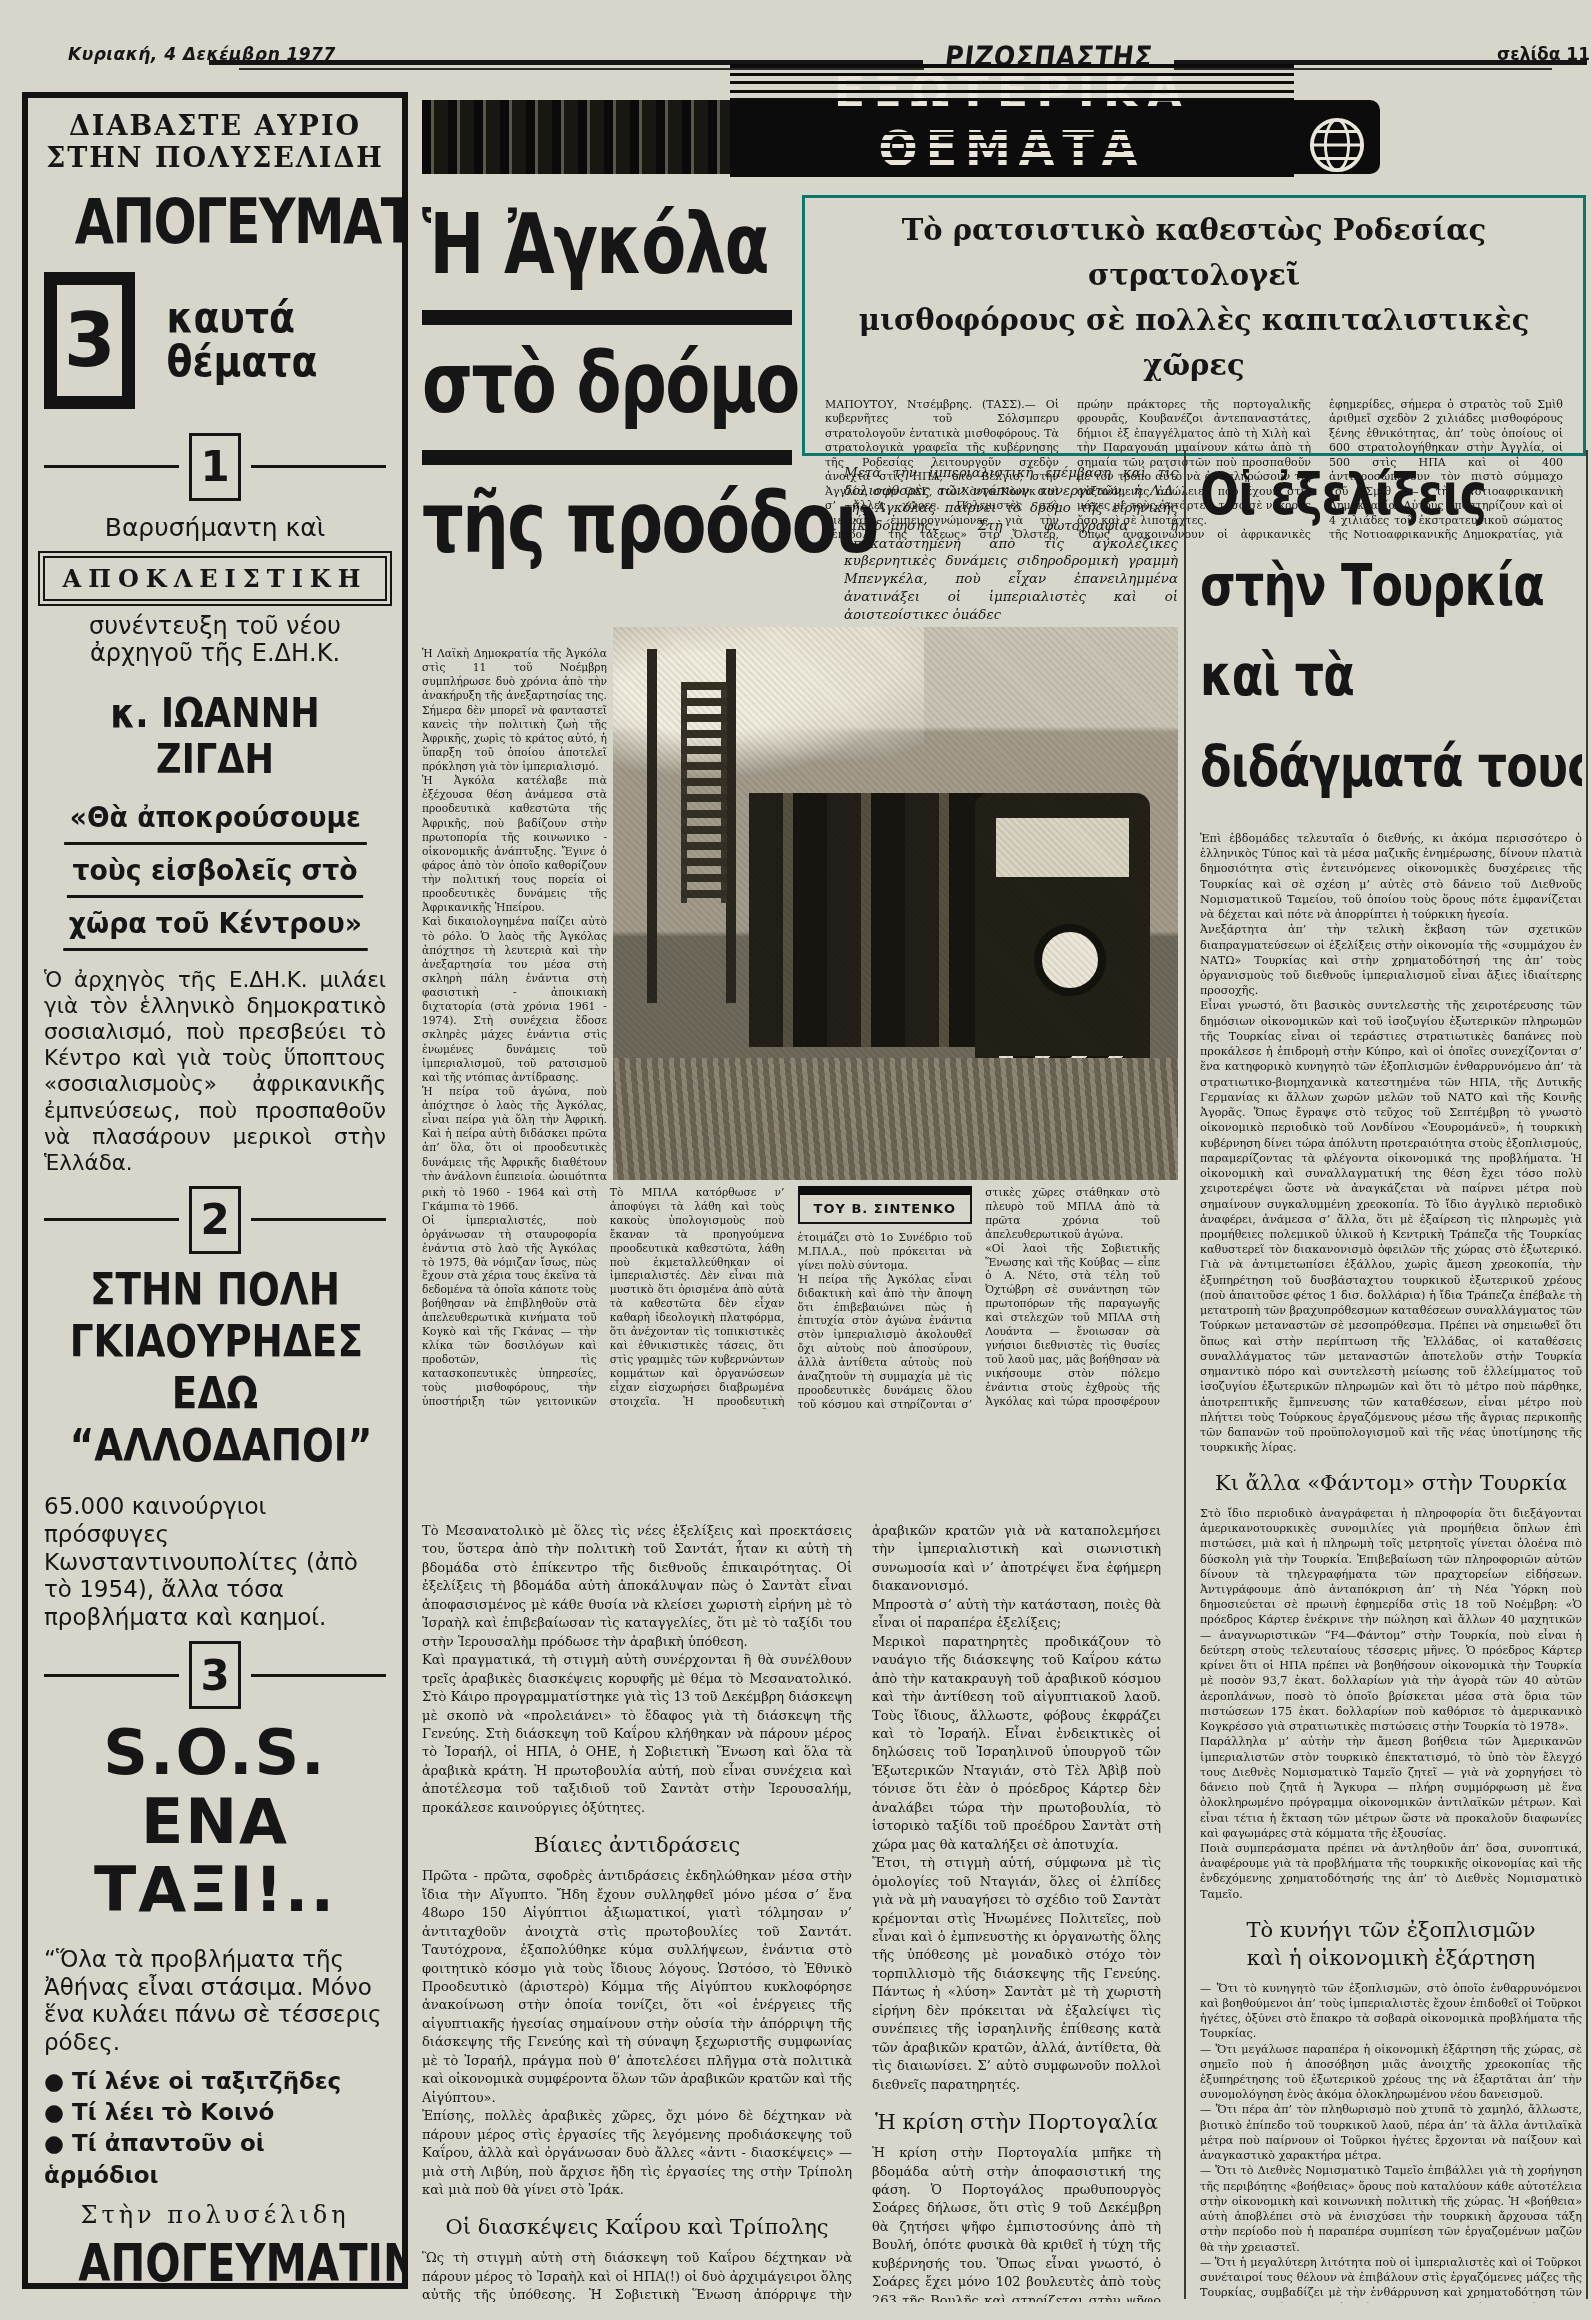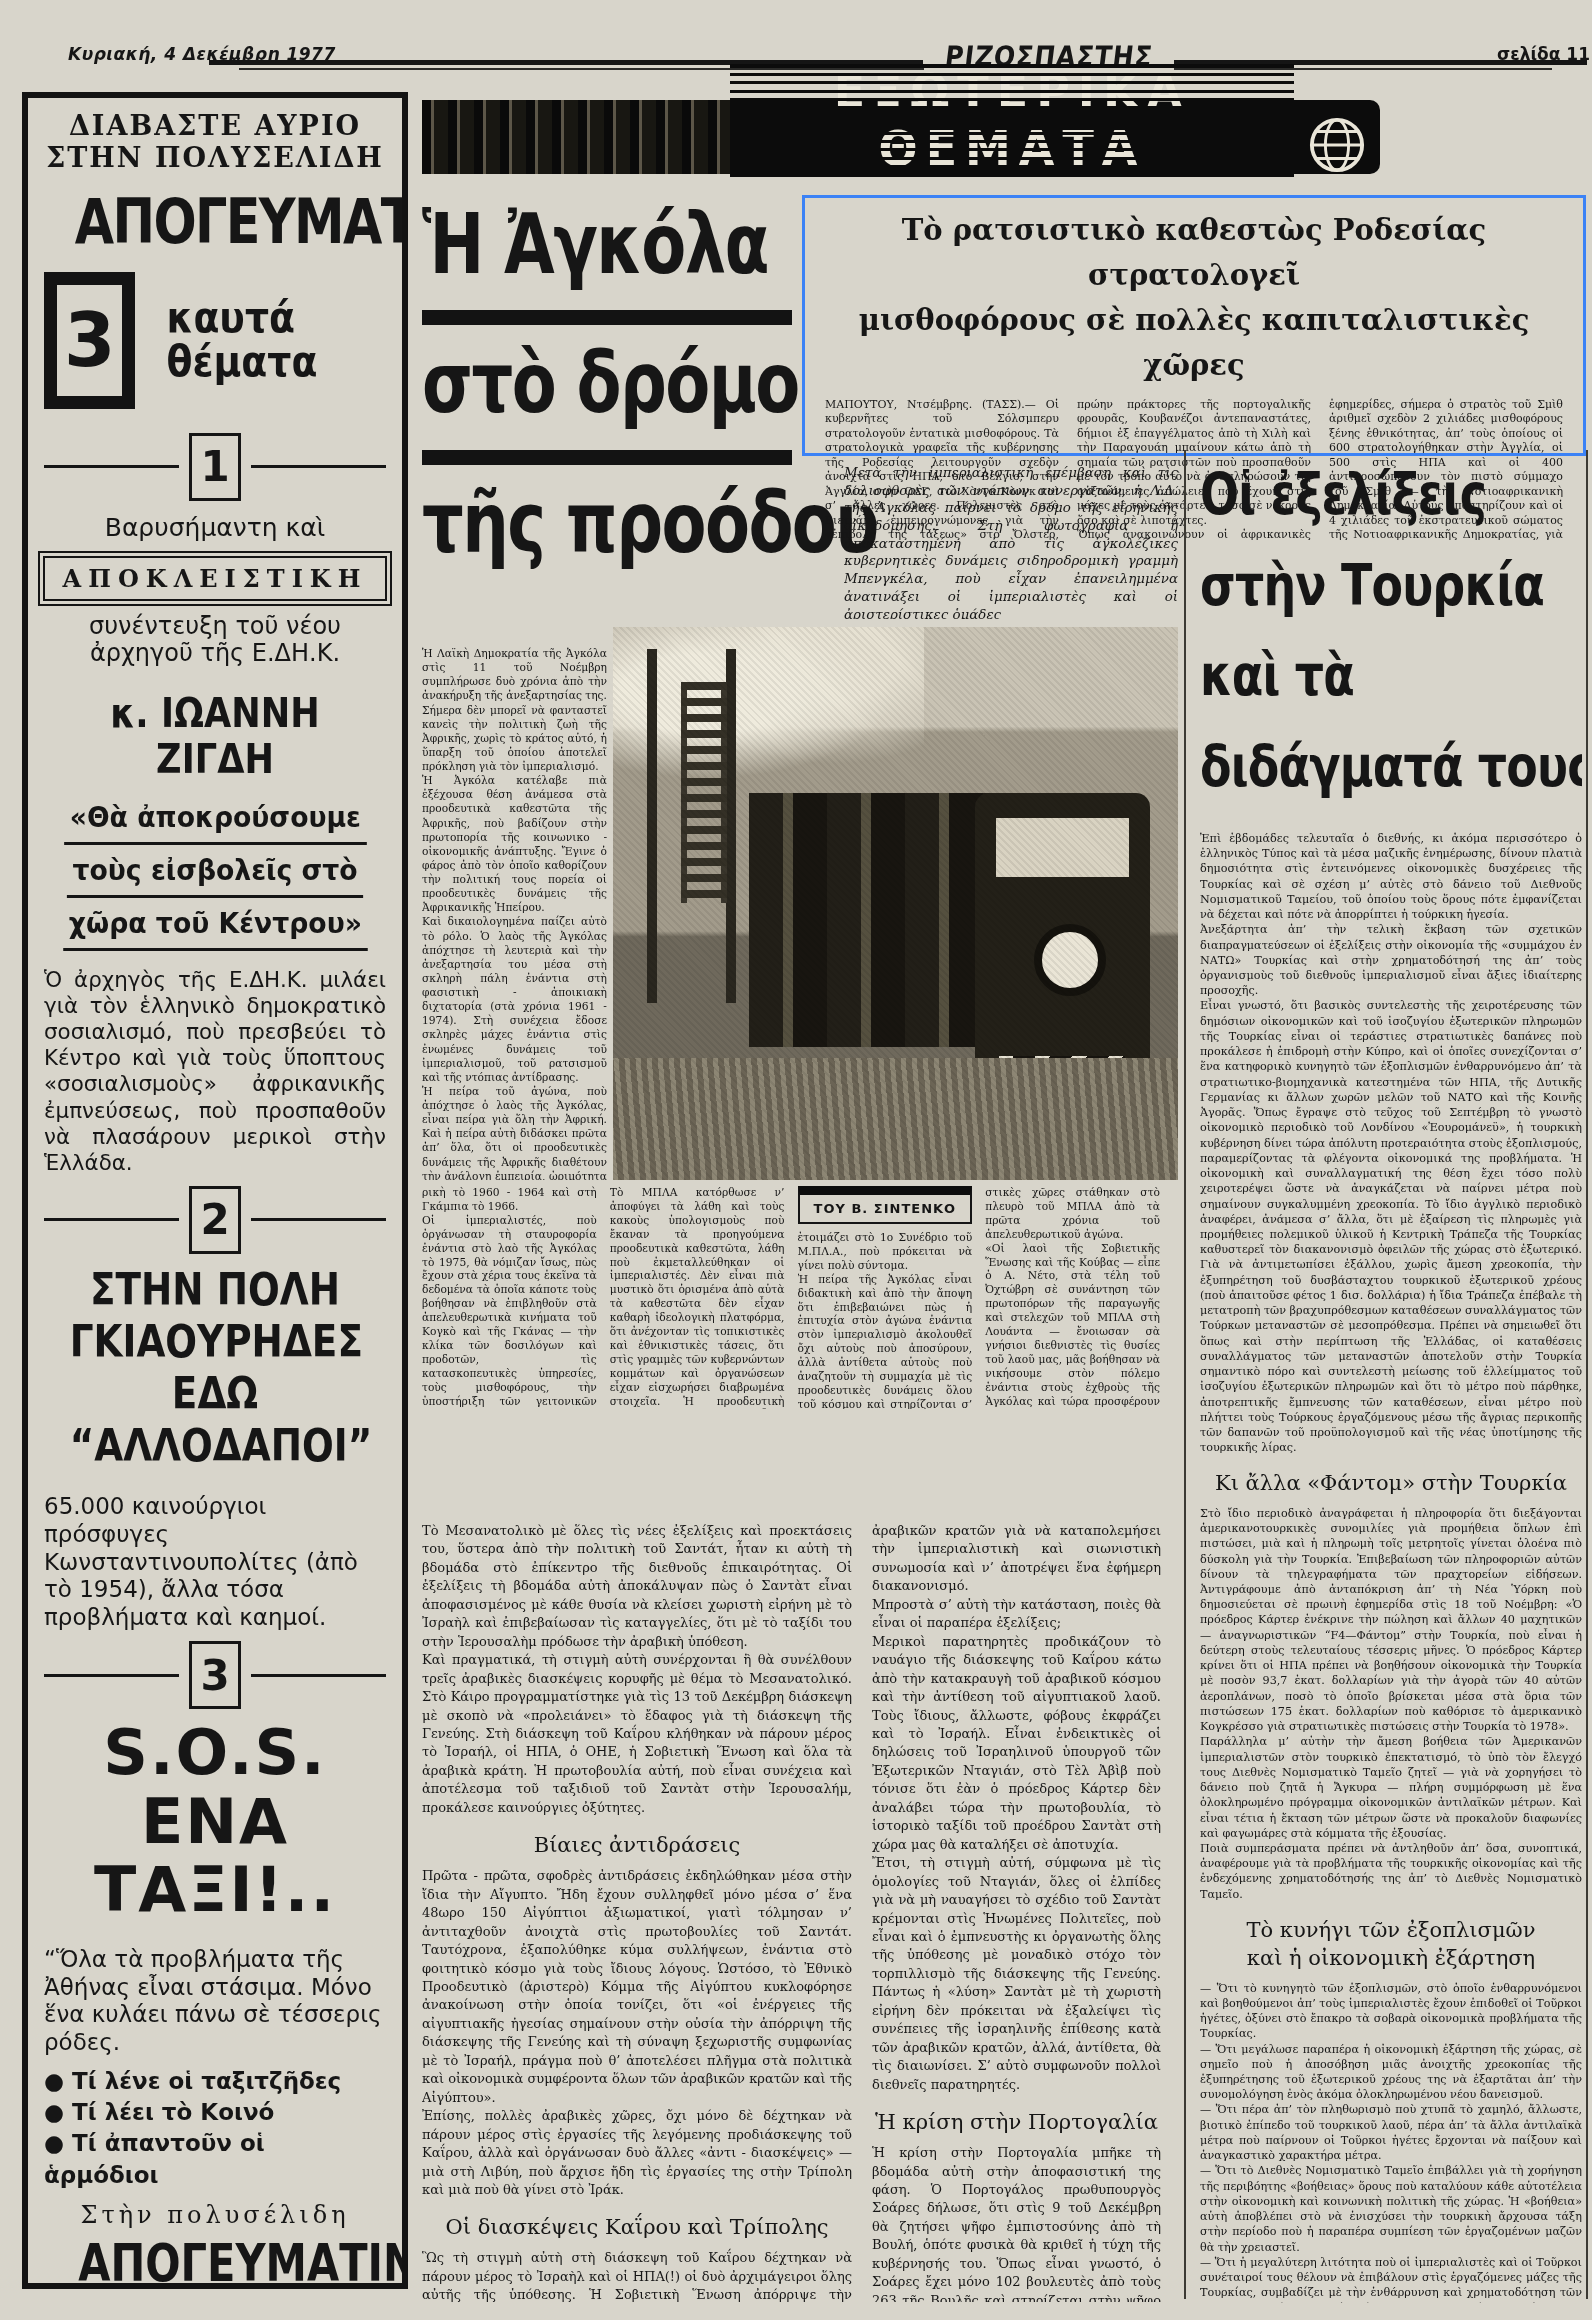--- a/index.html
+++ b/index.html
@@ -69,21 +69,21 @@
   .banner-title::after{content:"";position:absolute;inset:-4px 0;
       background:repeating-linear-gradient(180deg,transparent 0 5px,#0c0c0c 5px 8px);}
   .banner-globe{width:58px;height:58px;margin:0 14px;}
 
   
   .ang-line{left:422px;width:378px;font:700 84px "DejaVu Sans",sans-serif;transform:scaleX(.78);
             transform-origin:left center;white-space:nowrap;letter-spacing:-2px;}
   .ang-bar{left:422px;width:370px;height:15px;background:#131313;}
 
   
-  .rho-box{left:802px;top:195px;width:784px;height:261px;border:3px solid #3b82f6;box-sizing:border-box;
+  .rho-box{left:802px;top:195px;width:784px;height:261px;border:3px solid #0f766e;box-sizing:border-box;
            padding:10px 20px 8px;}
   .rho-h{font:700 29px "DejaVu Serif",serif;text-align:center;line-height:1.55;}
   .rho-cols{margin-top:10px;height:151px;column-count:3;column-gap:18px;
             font:400 11px/1.32 "DejaVu Serif",serif;text-align:justify;overflow:hidden;}
 
   
   .caption{left:844px;top:464px;width:334px;height:155px;font:italic 400 13.4px/1.32 "DejaVu Serif",serif;
            text-align:justify;}
   .photo{left:613px;top:627px;width:565px;height:553px;position:absolute;overflow:hidden;background:
       linear-gradient(180deg,#c9c3b4 0 18%,#a29b8b 19% 55%,#6f695c 56% 100%);}

